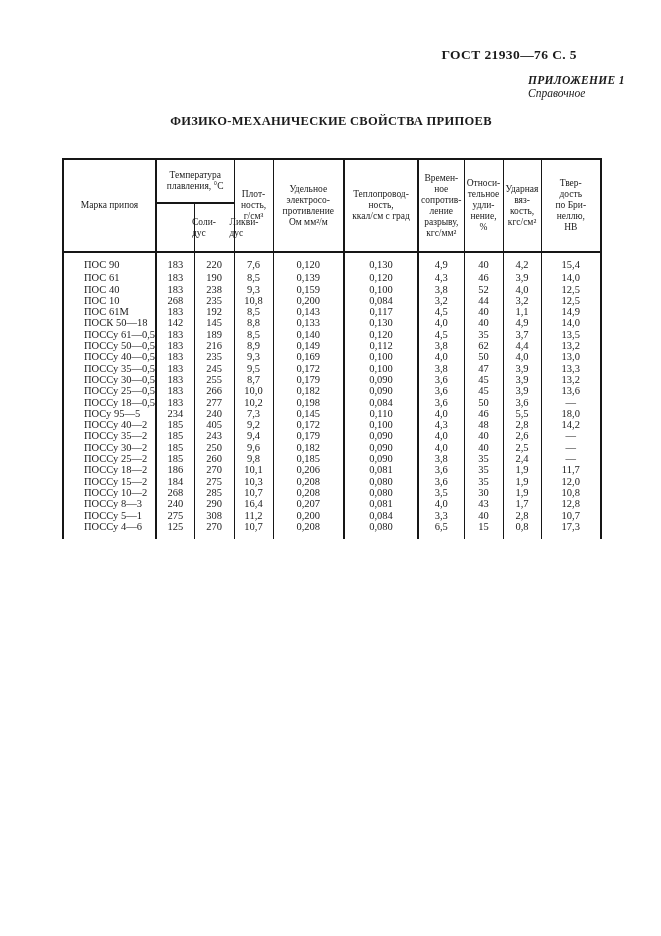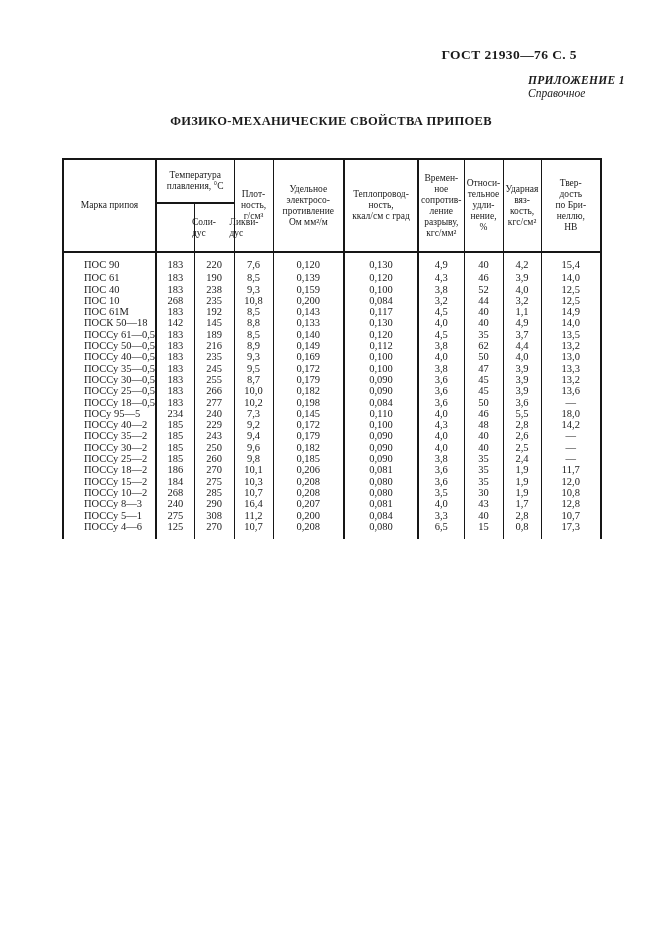--- a/index.html
+++ b/index.html
@@ -334,21 +334,21 @@
         <td class="c4">0,145</td>
         <td class="c5">0,110</td>
         <td class="c6">4,0</td>
         <td class="c7">46</td>
         <td class="c8">5,5</td>
         <td class="c9">18,0</td>
       </tr>
       <tr>
         <td class="c0">ПОССу 40—2</td>
         <td class="c1">185</td>
-        <td class="c2">229</td>
+        <td class="c2">405</td>
         <td class="c3">9,2</td>
         <td class="c4">0,172</td>
         <td class="c5">0,100</td>
         <td class="c6">4,3</td>
         <td class="c7">48</td>
         <td class="c8">2,8</td>
         <td class="c9">14,2</td>
       </tr>
       <tr>
         <td class="c0">ПОССу 35—2</td>

